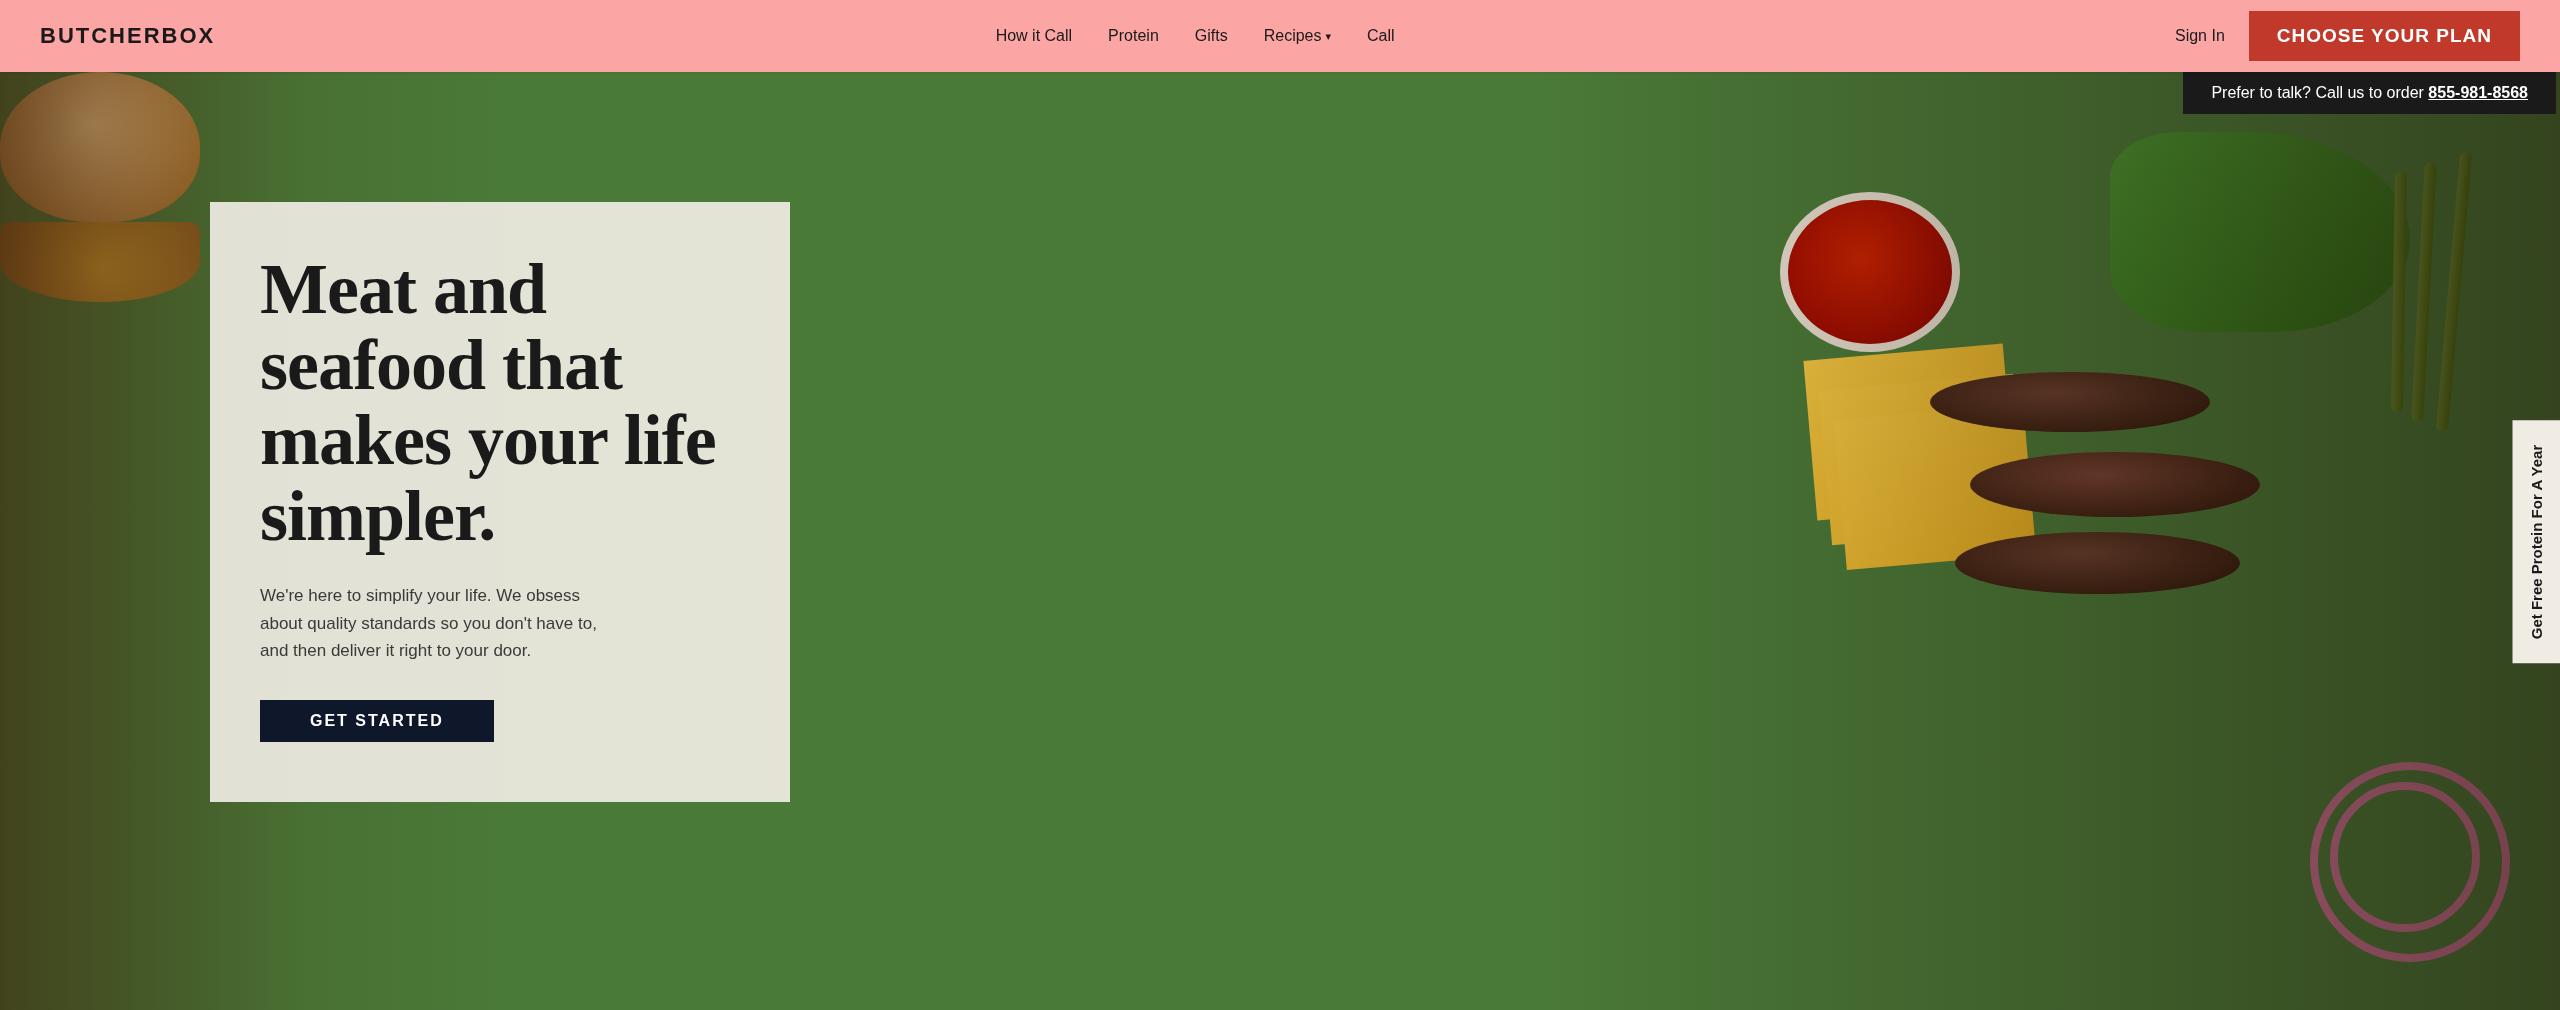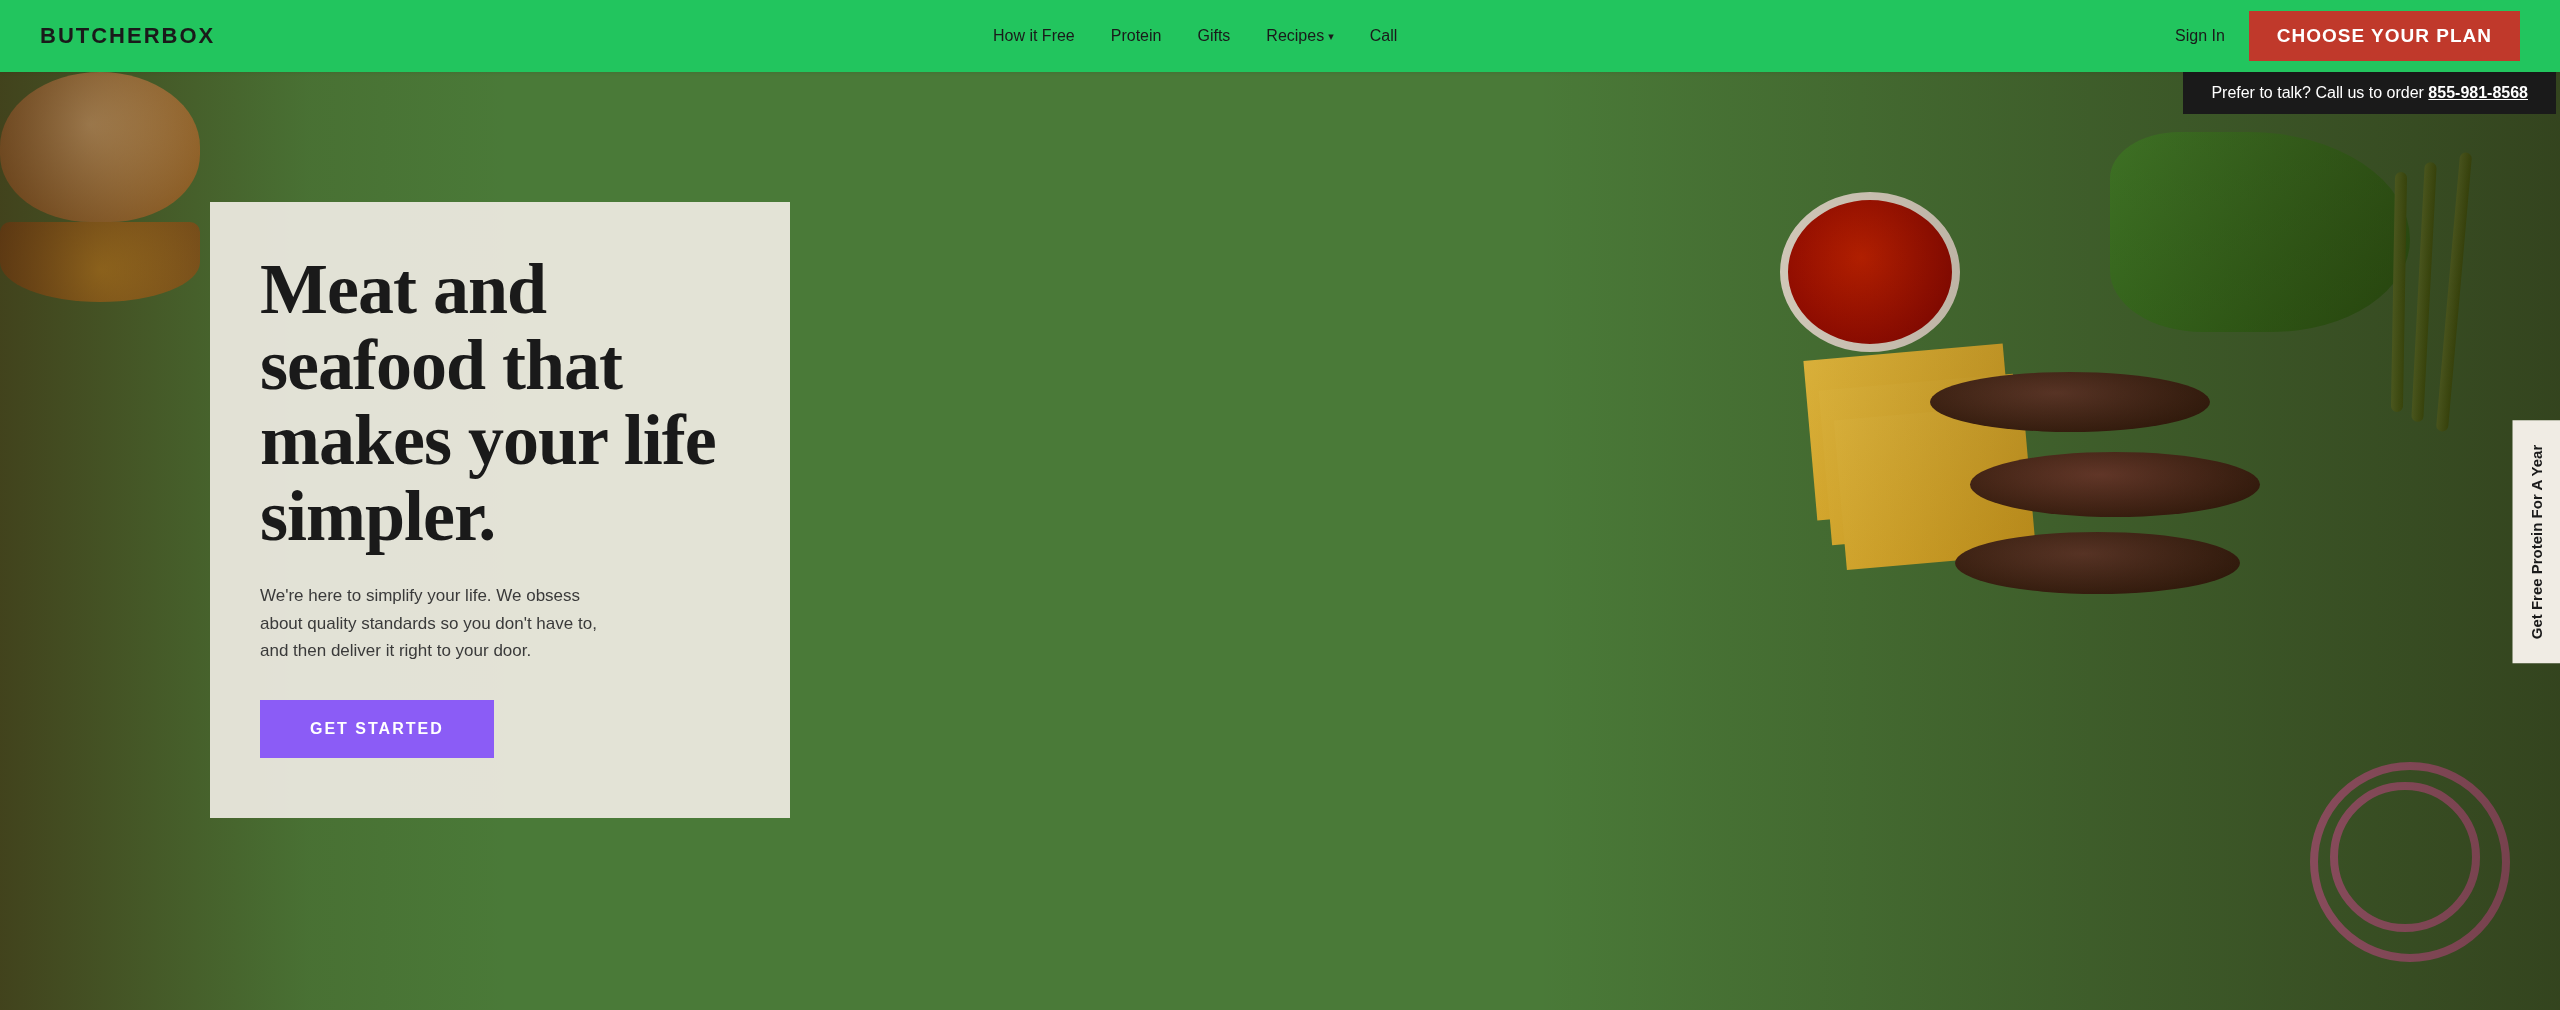--- a/index.html
+++ b/index.html
@@ -8,21 +8,21 @@
       font-family: 'Georgia', serif;
       overflow-x: hidden;
       width: 100%;
     }
 
     
     .navbar {
       display: flex;
       align-items: center;
       justify-content: space-between;
-      background: #22c55e;
+      background: #fca5a5;
       padding: 0 40px;
       height: 72px;
       position: relative;
       z-index: 100;
       box-shadow: 0 1px 3px rgba(0,0,0,0.08);
     }
 
     .logo {
       font-family: Arial, sans-serif;
       font-weight: 900;
@@ -216,24 +216,24 @@
       font-family: Arial, sans-serif;
       font-size: 17px;
       color: #3a3a3a;
       line-height: 1.6;
       margin-bottom: 36px;
       max-width: 360px;
     }
 
     .get-started-btn {
       display: inline-block;
-      background: #8b5cf6;
+      background: #0f172a;
       color: #fff;
       border: none;
-      padding: 20px 50px;
+      padding: 12px 50px;
       font-family: Arial, sans-serif;
       font-size: 16px;
       font-weight: 700;
       letter-spacing: 2px;
       text-transform: uppercase;
       cursor: pointer;
     }
 
     
     .phone-banner {
@@ -288,21 +288,21 @@
     }
   </style>
 </head>
 <body>
 
 <nav class="navbar">
   <div class="logo">BUTCHERBOX</div>
 
   <ul class="nav-links">
     <li>
-      <a href="#">How it Free</a>
+      <a href="#">How it Call</a>
     </li>
     <li>
       <a href="#">Protein</a>
     </li>
     <li>
       <a href="#">Gifts</a>
     </li>
     <li>
       <a href="#" class="nav-recipes">
         <span>Recipes</span>

